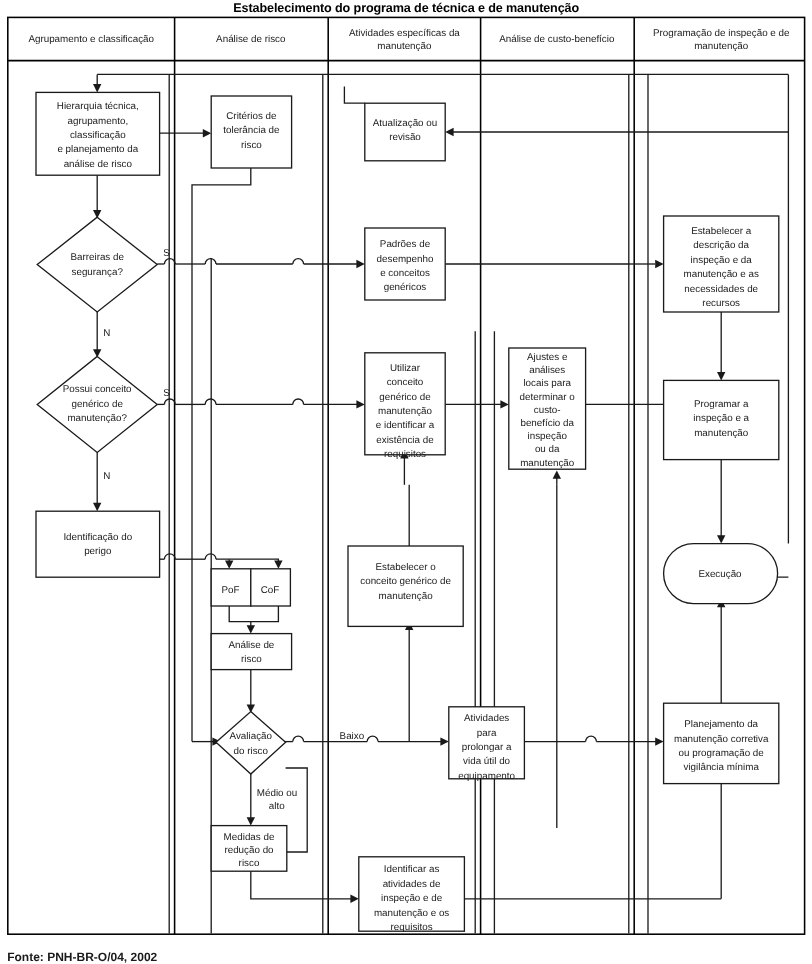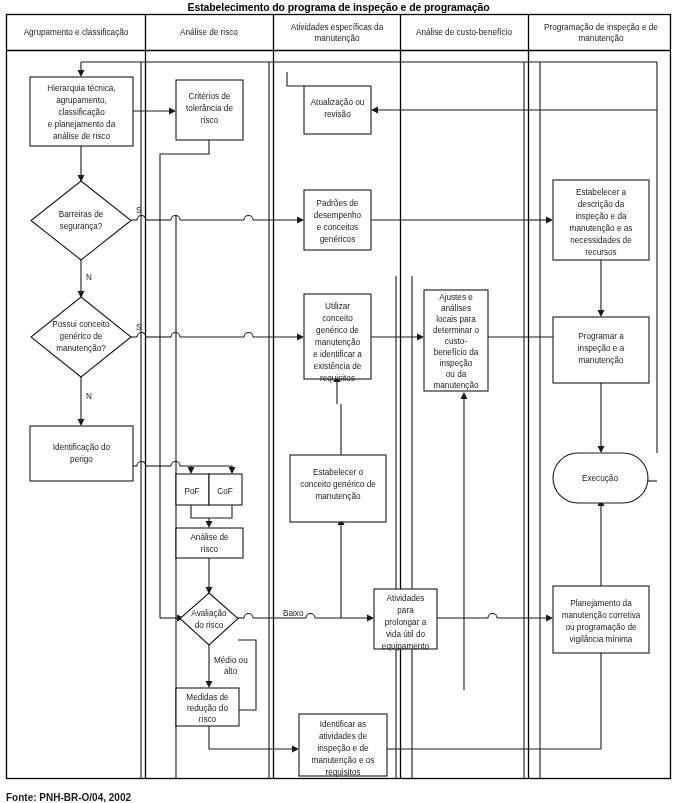--- a/index.html
+++ b/index.html
@@ -21,21 +21,21 @@
   .hdr{font-size:8.2px;}
   .bt{font-size:8.2px;}
   .lbl{font-size:8.2px;}
   .src{font-size:10px;font-weight:bold;}
 </style>
 </head>
 <body>
 
 <div id="wrap">
 
-  <div id="title">Estabelecimento do programa de inspeção e de programação</div>
+  <div id="title">Estabelecimento do programa de técnica e de manutenção</div>
 
   <svg width="677" height="803" viewBox="0 0 677 803">
 
     <rect class="frame" x="6.5" y="14.5" width="664" height="764"></rect>
     <line class="hdrline" x1="6.5" y1="50.5" x2="670.5" y2="50.5"></line>
 
     <line class="divider" x1="145.5" y1="14.5" x2="145.5" y2="778.5"></line>
     <line class="divider" x1="273.5" y1="14.5" x2="273.5" y2="778.5"></line>
     <line class="divider" x1="400.5" y1="14.5" x2="400.5" y2="778.5"></line>
     <line class="divider" x1="528.5" y1="14.5" x2="528.5" y2="778.5"></line>

